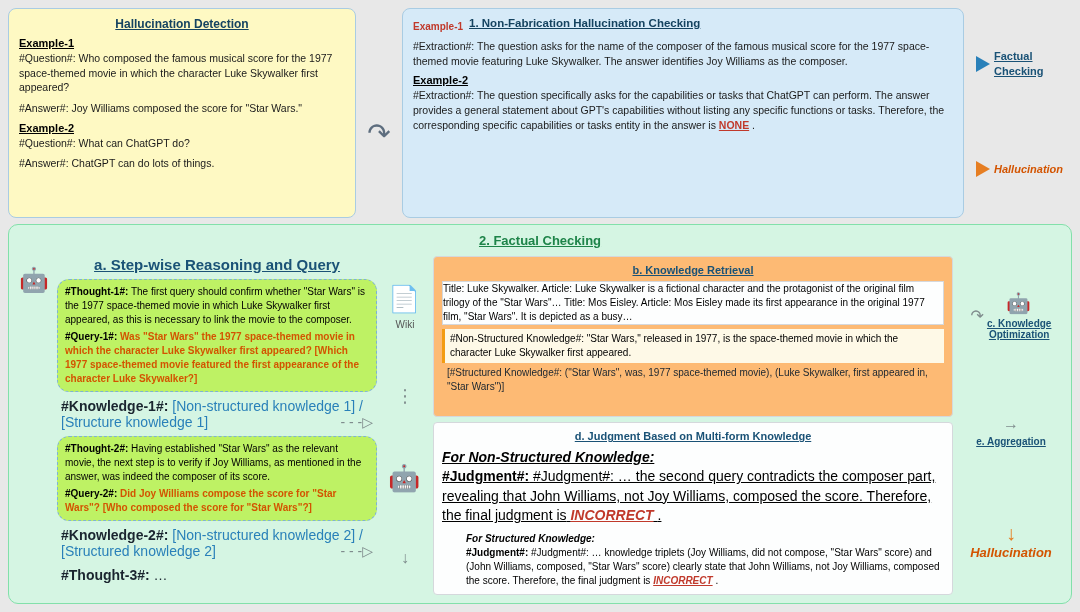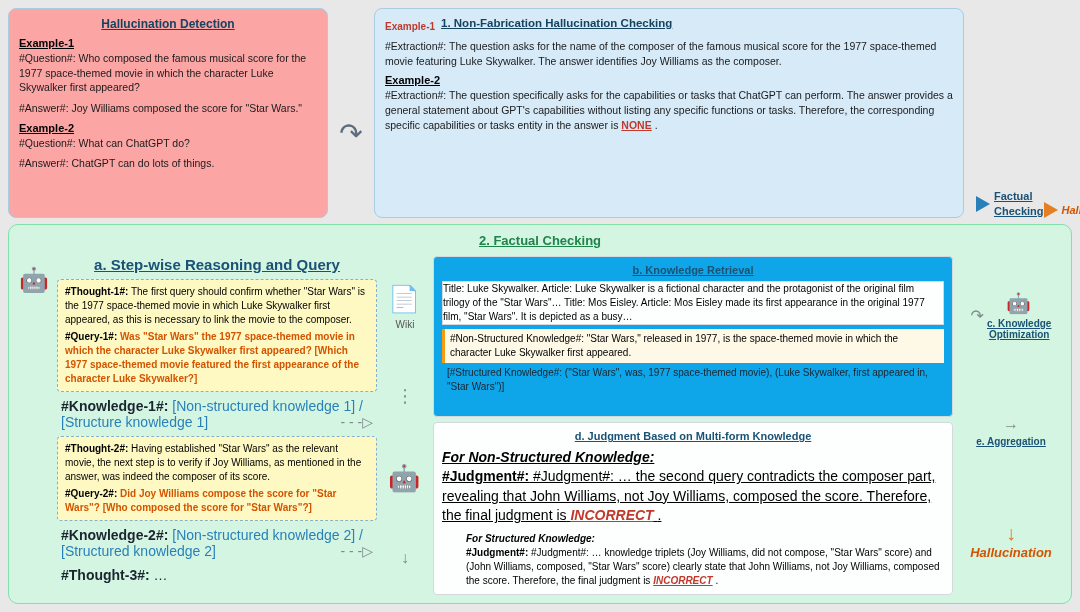--- a/index.html
+++ b/index.html
@@ -20,25 +20,25 @@
       flex-direction: column;
       gap: 6px;
     }
     
     .top-section {
       display: flex;
       gap: 8px;
       height: 210px;
     }
     .hallucination-detection-box {
-      background: #fca5a5;
+      background: #fef9c3;
       border: 1.5px solid #a9cce3;
       border-radius: 8px;
       padding: 8px 10px;
-      width: 320px;
+      width: 348px;
       flex-shrink: 0;
     }
     .hallucination-detection-box h3 {
       text-align: center;
       font-size: 12px;
       font-weight: bold;
       text-decoration: underline;
       color: #154360;
       margin-bottom: 6px;
     }
@@ -82,23 +82,23 @@
     }
     .none-text {
       font-weight: bold;
       text-decoration: underline;
       color: #c0392b;
     }
 
     
     .top-right-labels {
       display: flex;
-      flex-direction: row;
+      flex-direction: column;
       justify-content: space-around;
-      align-items: flex-end;
+      align-items: flex-start;
       width: 100px;
       flex-shrink: 0;
       padding-left: 4px;
     }
     .factual-checking-label {
       display: flex;
       align-items: center;
       gap: 4px;
     }
     .arrow-block-right {
@@ -170,23 +170,23 @@
     .stepwise-title {
       font-size: 15px;
       font-weight: bold;
       text-decoration: underline;
       color: #1a5276;
       margin-bottom: 2px;
       text-align: center;
     }
     .thought-box {
       border: 1.5px dashed #7fb3d3;
-      border-radius: 4px;
+      border-radius: 12px;
       padding: 5px 7px;
-      background: #fef9c3;
+      background: #bef264;
       font-size: 10px;
       line-height: 1.4;
     }
     .query-text { color: #d35400; font-weight: bold; }
     .knowledge-line {
       font-size: 14px;
       padding: 2px 4px;
       color: #1a252f;
     }
 
@@ -201,21 +201,21 @@
     }
 
     
     .right-col {
       flex: 1;
       display: flex;
       flex-direction: column;
       gap: 5px;
     }
     .knowledge-retrieval-box {
-      background: #0ea5e9;
+      background: #fdba74;
       border: 1px solid #d5d8dc;
       border-radius: 4px;
       padding: 6px 8px;
       font-size: 10px;
       line-height: 1.4;
       flex: 1;
     }
     .knowledge-retrieval-title {
       font-weight: bold;
       text-decoration: underline;

